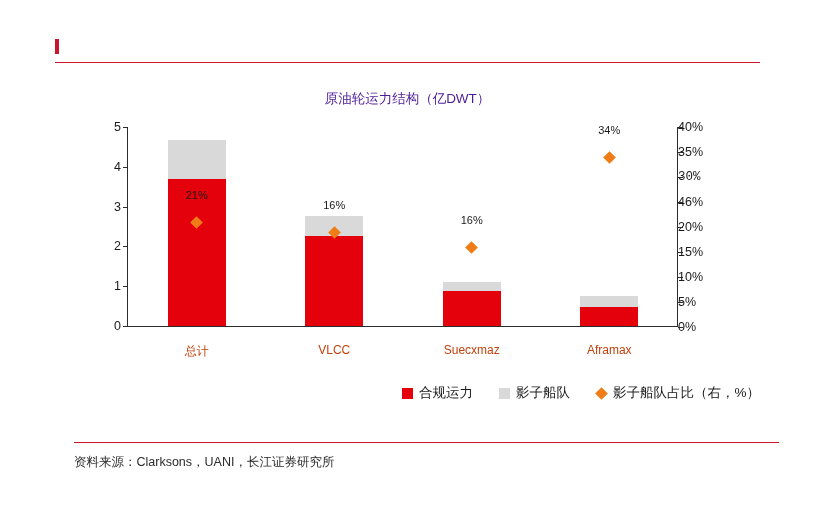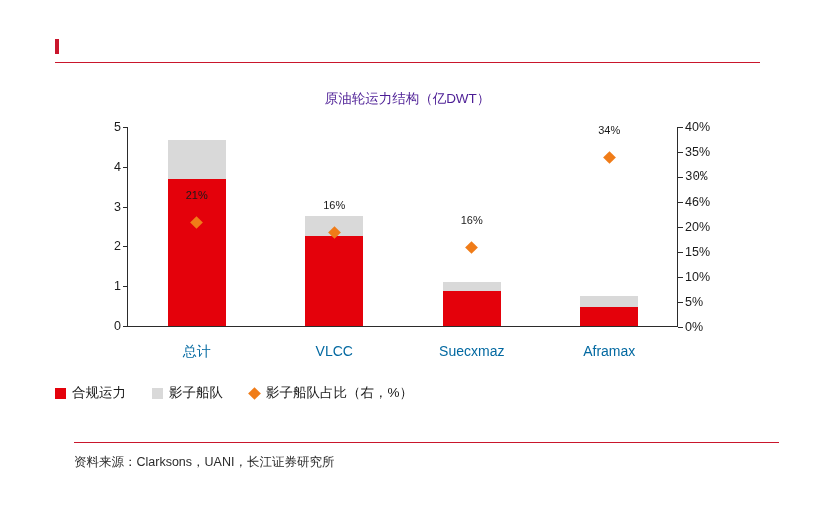--- a/index.html
+++ b/index.html
@@ -97,21 +97,20 @@
   .tick-left-mark {
     position: absolute;
     right: 100%;
     width: 5px;
     height: 0;
     border-top: 1.3px solid #2b2b2b;
   }
   .tick-right {
     position: absolute;
     left: 100%;
-    margin-left: 7px;
     transform: translateY(-50%);
     font-size: 12.5px;
     color: #1a1a1a;
     white-space: nowrap;
   }
   .tick-right-mark {
     position: absolute;
     left: 100%;
     width: 5px;
     height: 0;
@@ -137,22 +136,22 @@
   .bar-compliant {
     width: 100%;
     background: #e4010b;
   }
   .cat-label {
     position: absolute;
     top: 100%;
     margin-top: 17px;
     left: 50%;
     transform: translateX(-50%);
-    font-size: 14px;
-    color: #0369a1;
+    font-size: 12px;
+    color: #c2410c;
     white-space: nowrap;
   }
   .marker {
     position: absolute;
     left: 50%;
     width: 9px;
     height: 9px;
     margin-left: -4.5px;
     margin-top: -4.5px;
     background: #f07c18;
@@ -167,21 +166,21 @@
     white-space: nowrap;
   }
 
   
   .legend {
     position: absolute;
     left: 0;
     top: 312px;
     width: 100%;
     display: flex;
-    justify-content: flex-start;
+    justify-content: flex-end;
     align-items: center;
     gap: 26px;
   }
   .legend-item {
     display: flex;
     align-items: center;
     font-size: 13.5px;
     color: #1a1a1a;
     white-space: nowrap;
   }

